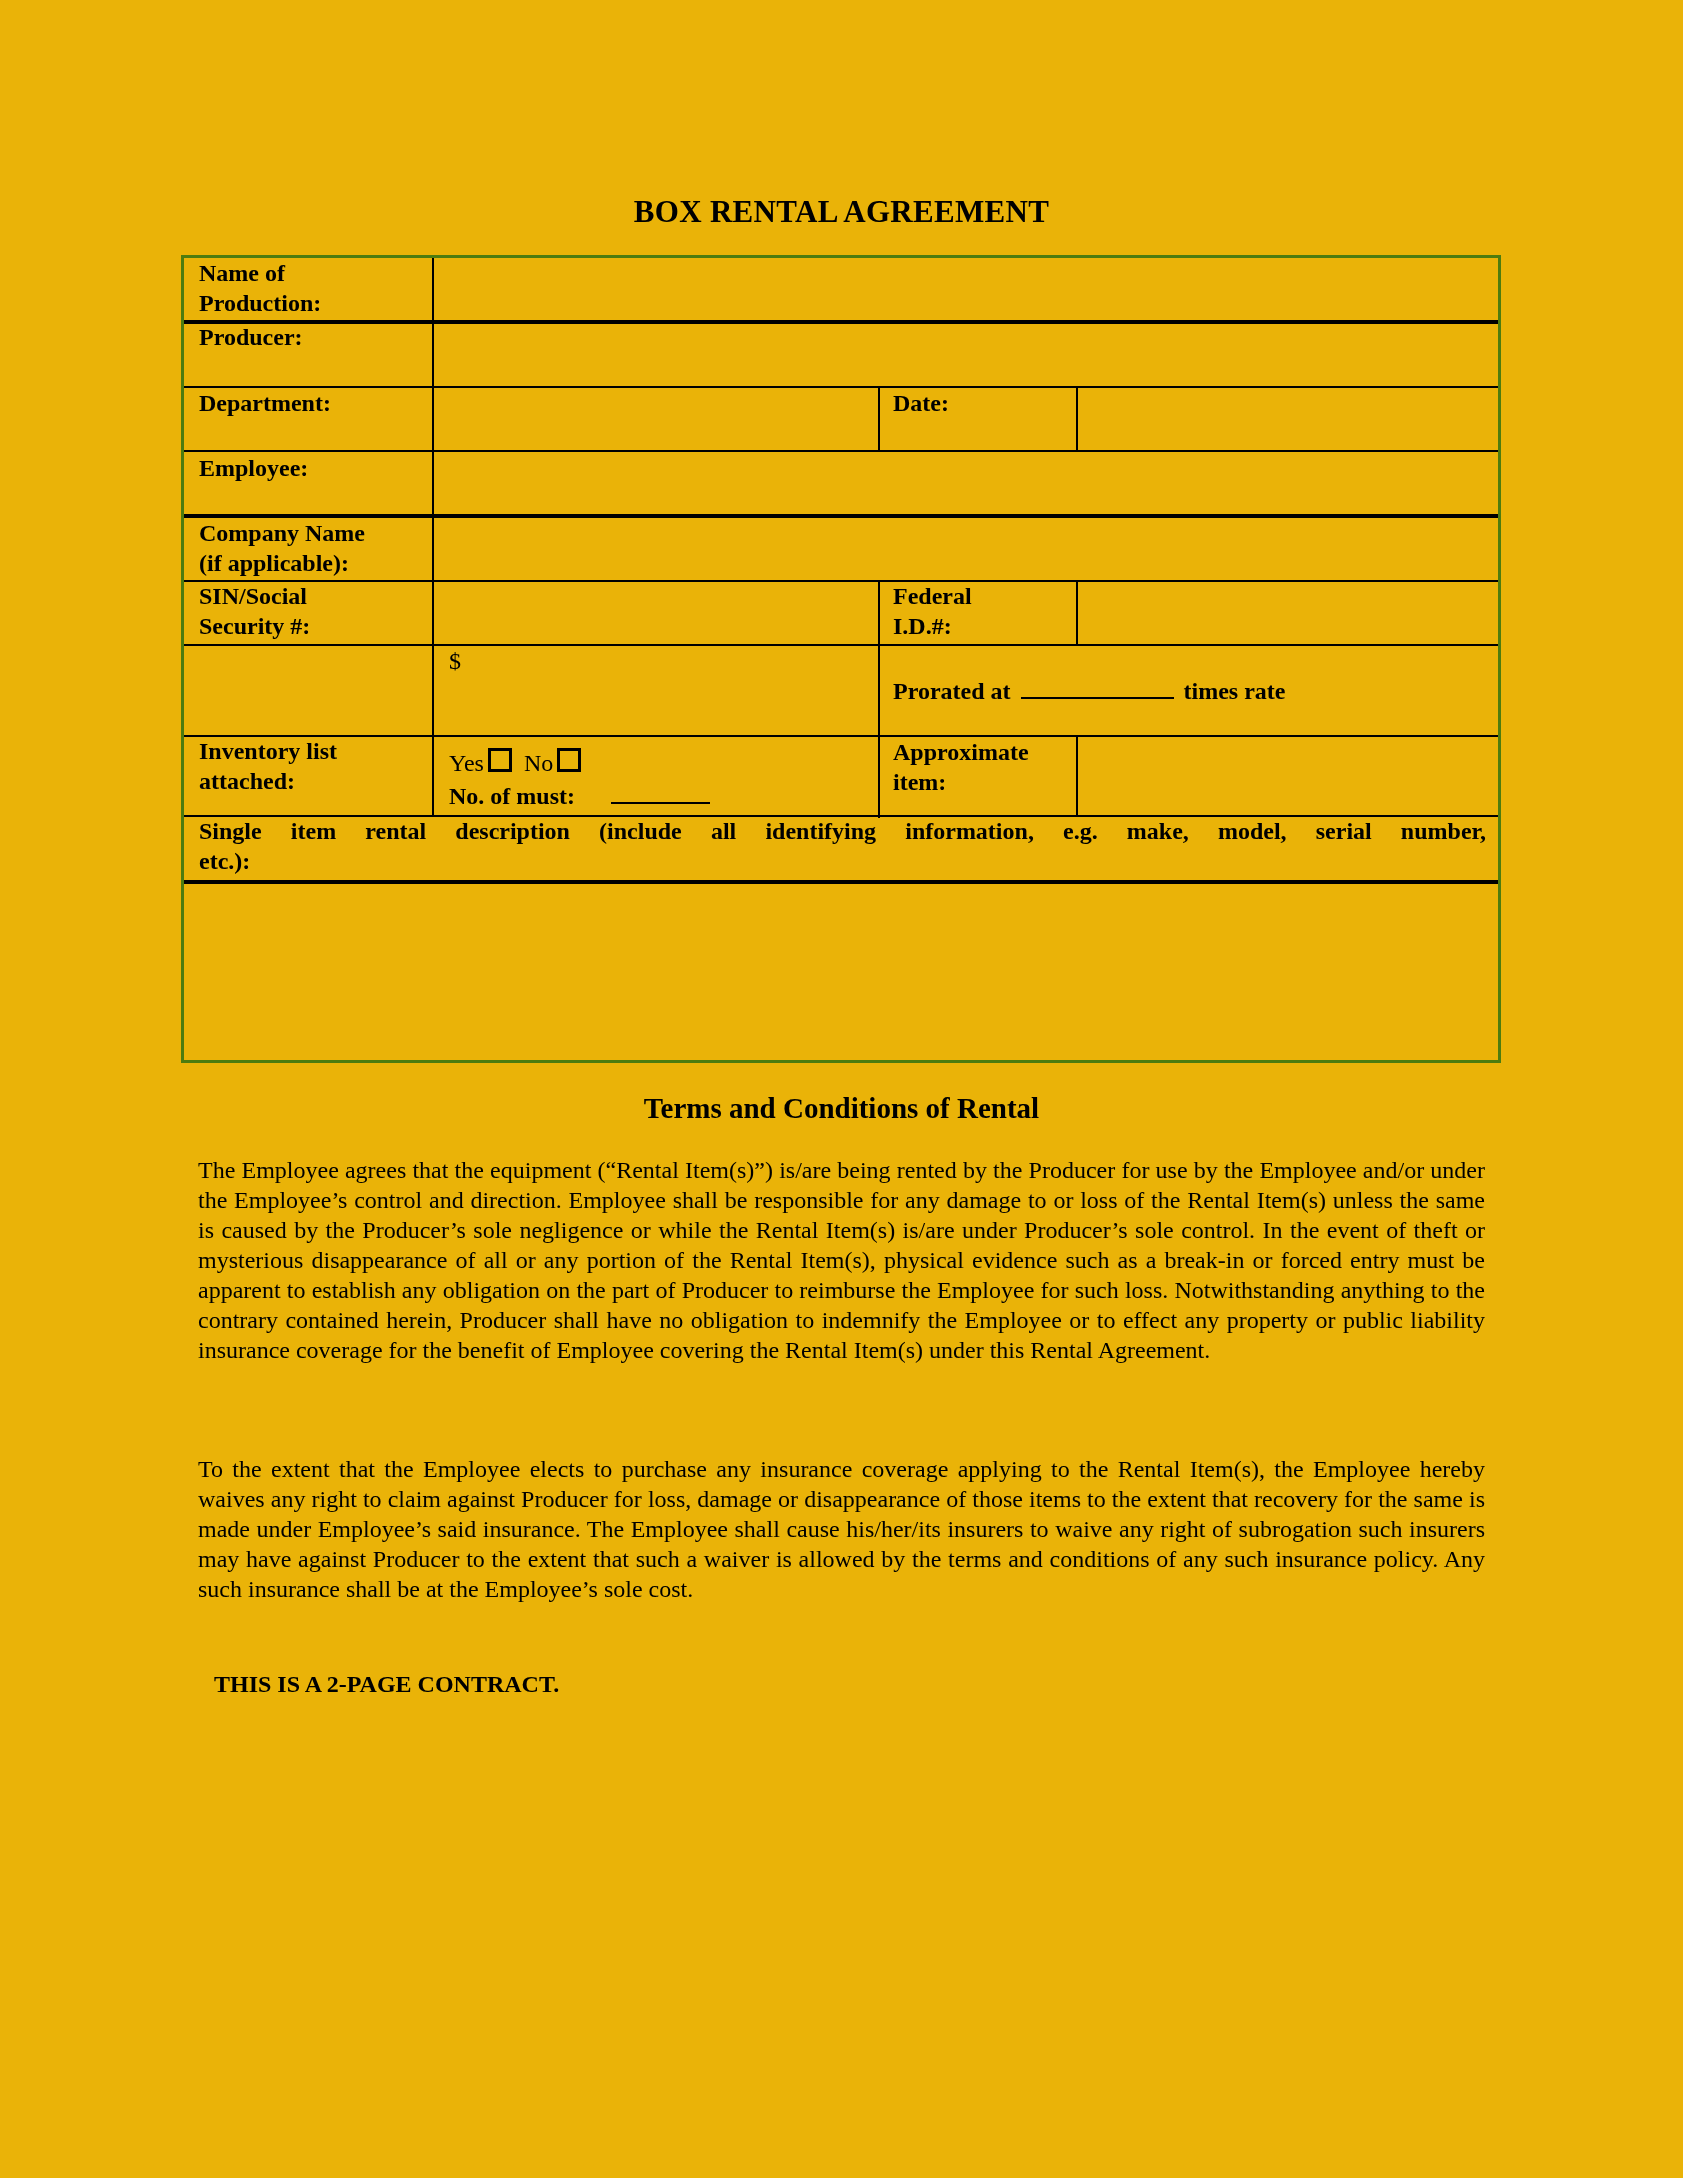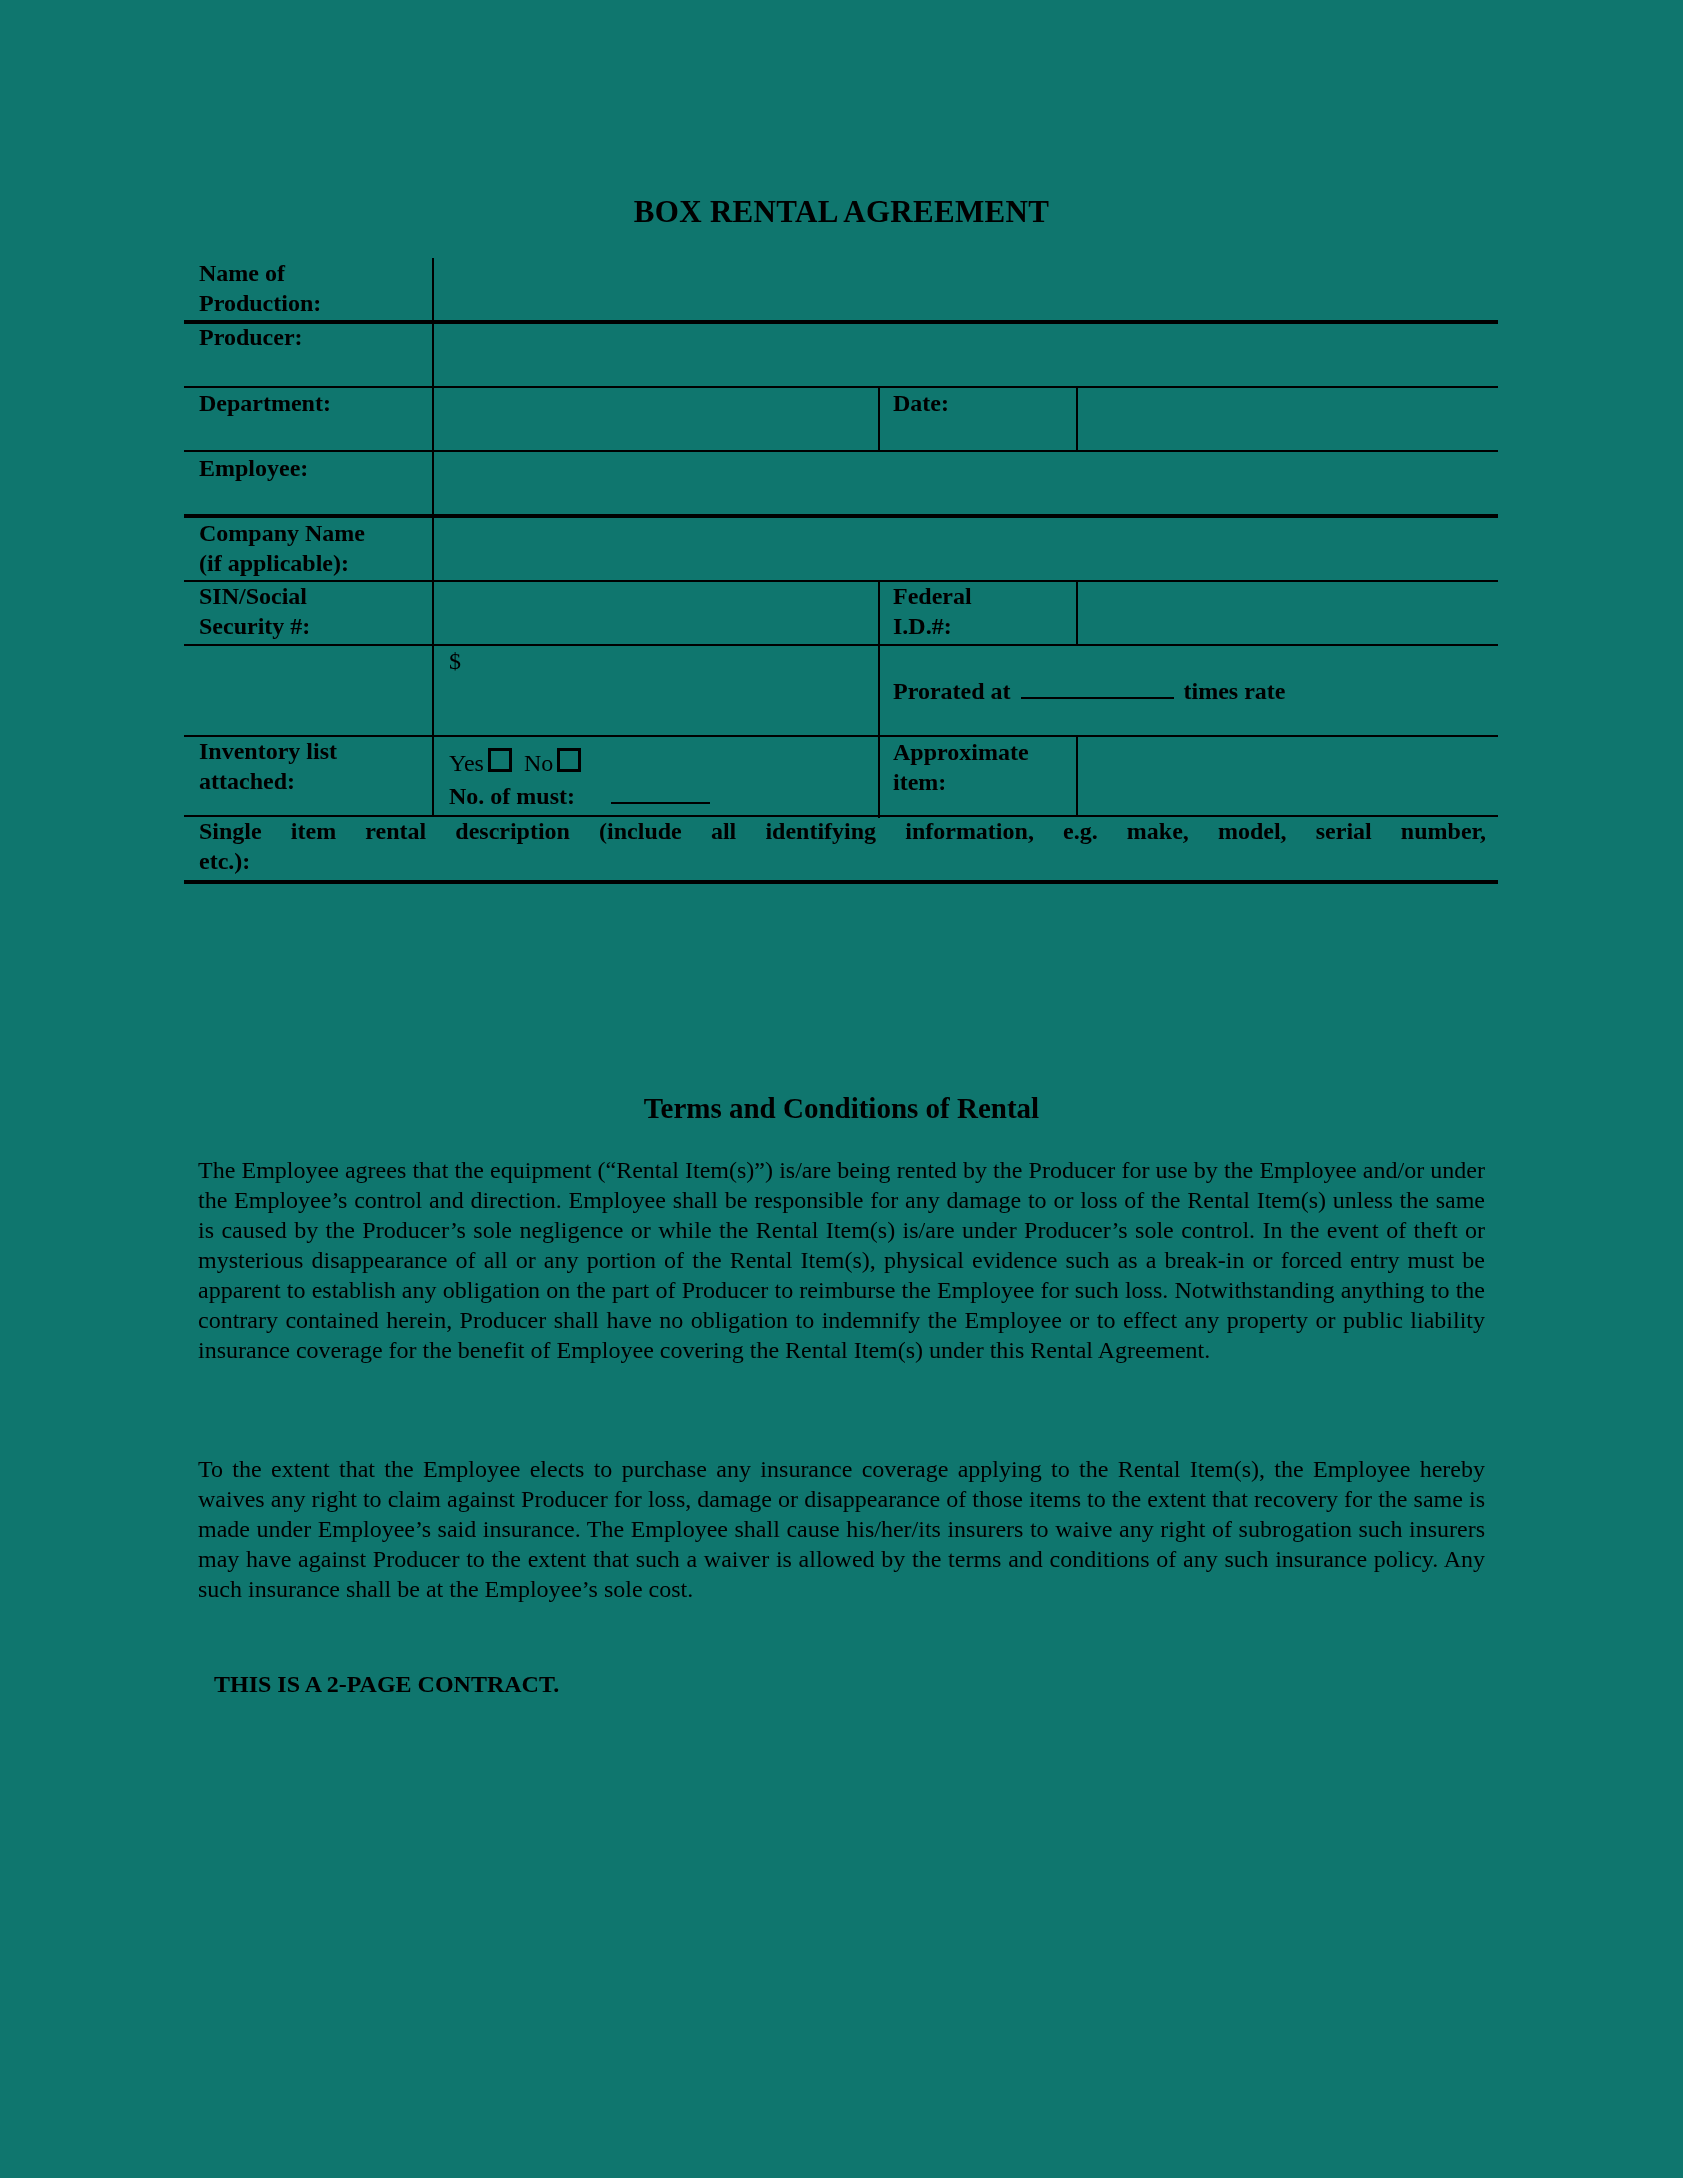--- a/index.html
+++ b/index.html
@@ -1,24 +1,24 @@
 <!DOCTYPE html>
 <html><head>
 <meta charset="utf-8">
 <style>
   html, body { margin: 0; padding: 0; background: #ffffff; }
   body { width: 1683px; height: 2178px; position: relative; overflow: hidden;
          font-family: "Liberation Serif", "DejaVu Serif", serif; color: #000; }
-  .page { position: absolute; left: 0; top: 0; width: 1683px; height: 2178px; background: #0f766e; }
+  .page { position: absolute; left: 0; top: 0; width: 1683px; height: 2178px; background: #eab308; }
 
   .title { position: absolute; left: 0; width: 1683px; top: 194px; text-align: center;
            font-weight: bold; font-size: 31px; letter-spacing: 0.3px; }
 
   .form { position: absolute; left: 181px; top: 255px; width: 1320px; height: 808px;
-          border: 3px solid #0f766e; box-sizing: border-box; }
+          border: 3px solid #4d7c0f; box-sizing: border-box; }
   .hline { position: absolute; left: 0; right: 0; height: 0; border-top: 2px solid #000; }
   .hline.thick { border-top-width: 4px; }
   .vline { position: absolute; width: 0; border-left: 2px solid #000; }
 
   .lbl { position: absolute; font-weight: bold; font-size: 24px; line-height: 30px; }
   .val { position: absolute; font-size: 24px; line-height: 30px; }
   .field { position: absolute; background: transparent; }
   .cbox { display: inline-block; width: 24px; height: 24px; border: 3px solid #000;
           box-sizing: border-box; vertical-align: -1px; margin: 0 6px 0 4px; }
   .blank { display: inline-block; border-bottom: 2px solid #000; vertical-align: baseline; }

